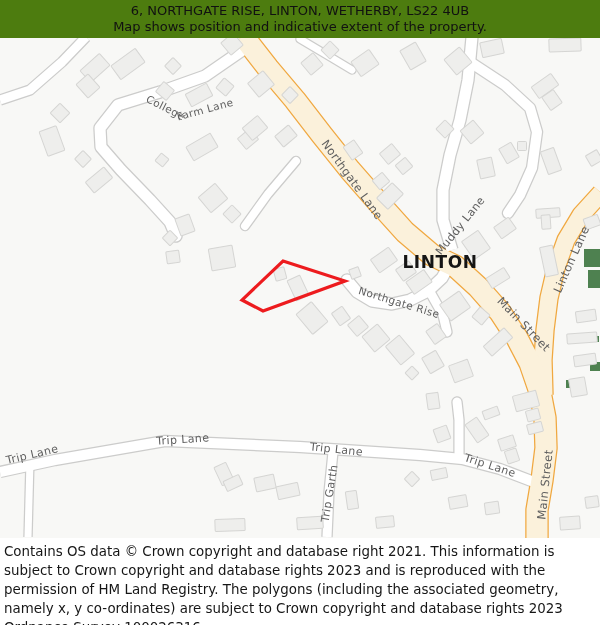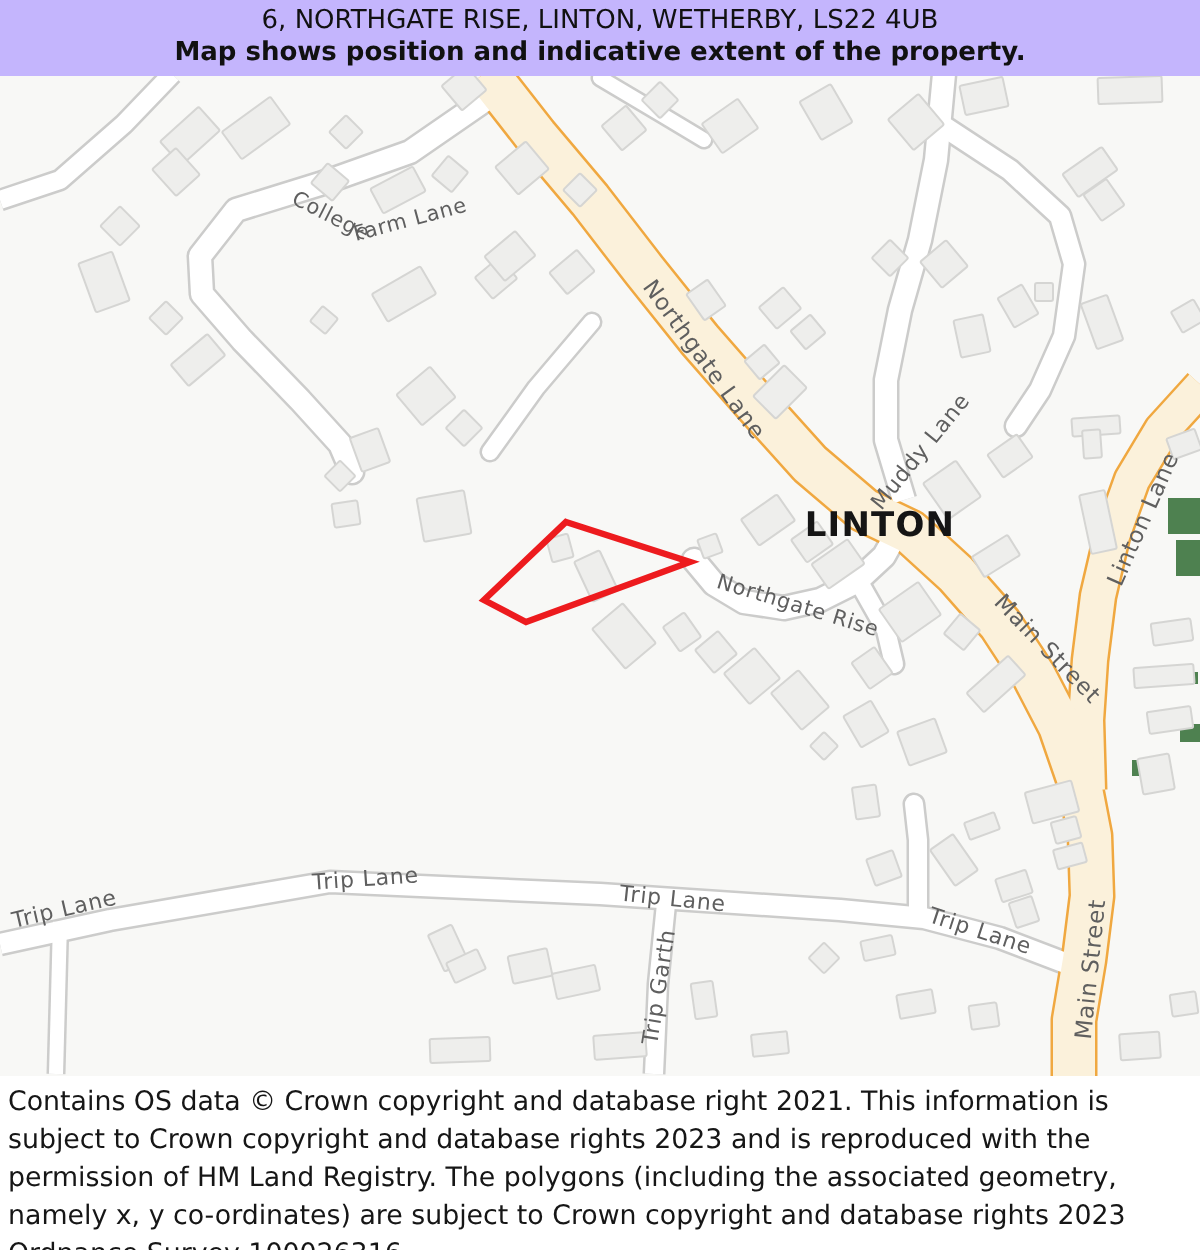--- a/index.html
+++ b/index.html
@@ -1,19 +1,19 @@
 <!DOCTYPE html>
 <html><head>
 <meta charset="utf-8">
 <style>
   html,body{margin:0;padding:0;background:#fff;}
   body{width:600px;height:625px;overflow:hidden;font-family:"DejaVu Sans",sans-serif;position:relative;}
-  .header{height:38px;text-align:center;background:#c4b5fd;padding-top:3px;box-sizing:border-box;}
+  .header{height:38px;text-align:center;background:#4d7c0f;padding-top:3px;box-sizing:border-box;}
   .header .l1{font-size:13px;color:#111;line-height:16px;}
-  .header .l2{font-size:13px;color:#111;line-height:16px;font-weight:bold;}
+  .header .l2{font-size:13px;color:#111;line-height:16px;}
   #map-wrap{width:600px;height:500px;background:#f8f8f6;}
   svg{display:block;}
   .footer{background:#fff;padding:4px 4px 0 4px;font-size:13.4px;line-height:19px;color:#161616;}
 </style>
 </head>
 <body>
 
 <div class="header">
   <div class="l1">6, NORTHGATE RISE, LINTON, WETHERBY, LS22 4UB</div>
   <div class="l2">Map shows position and indicative extent of the property.</div>

